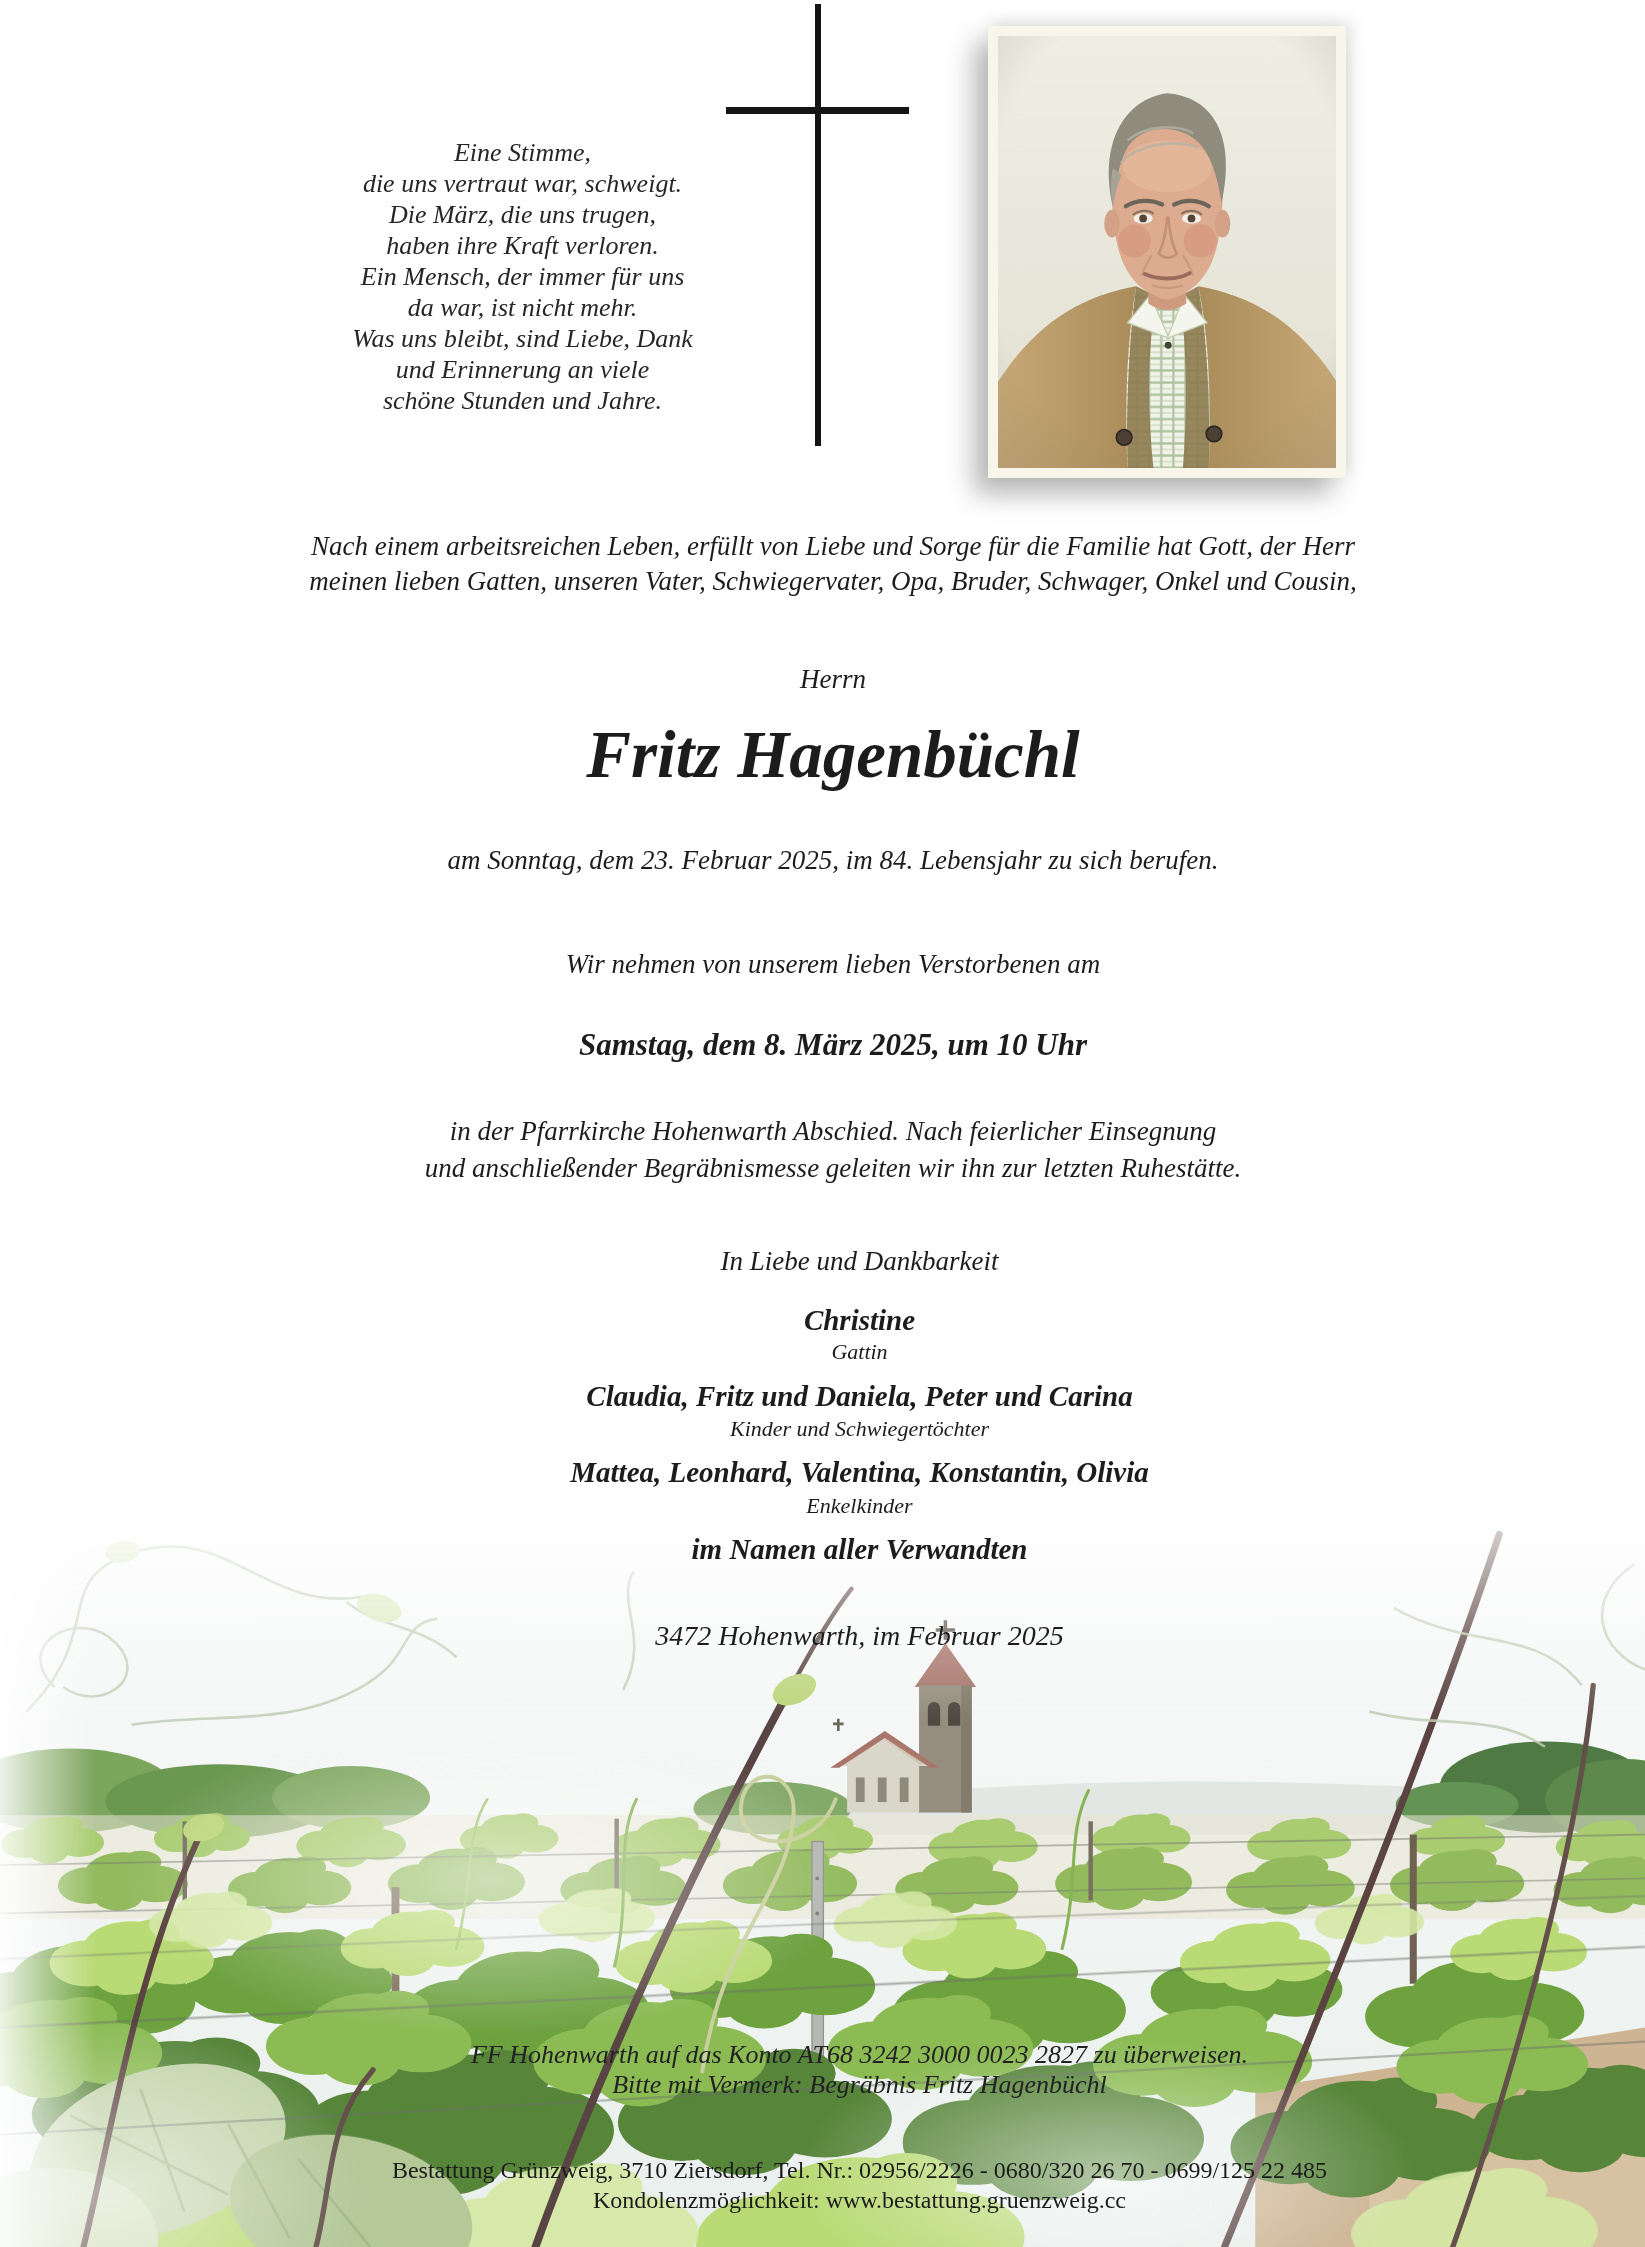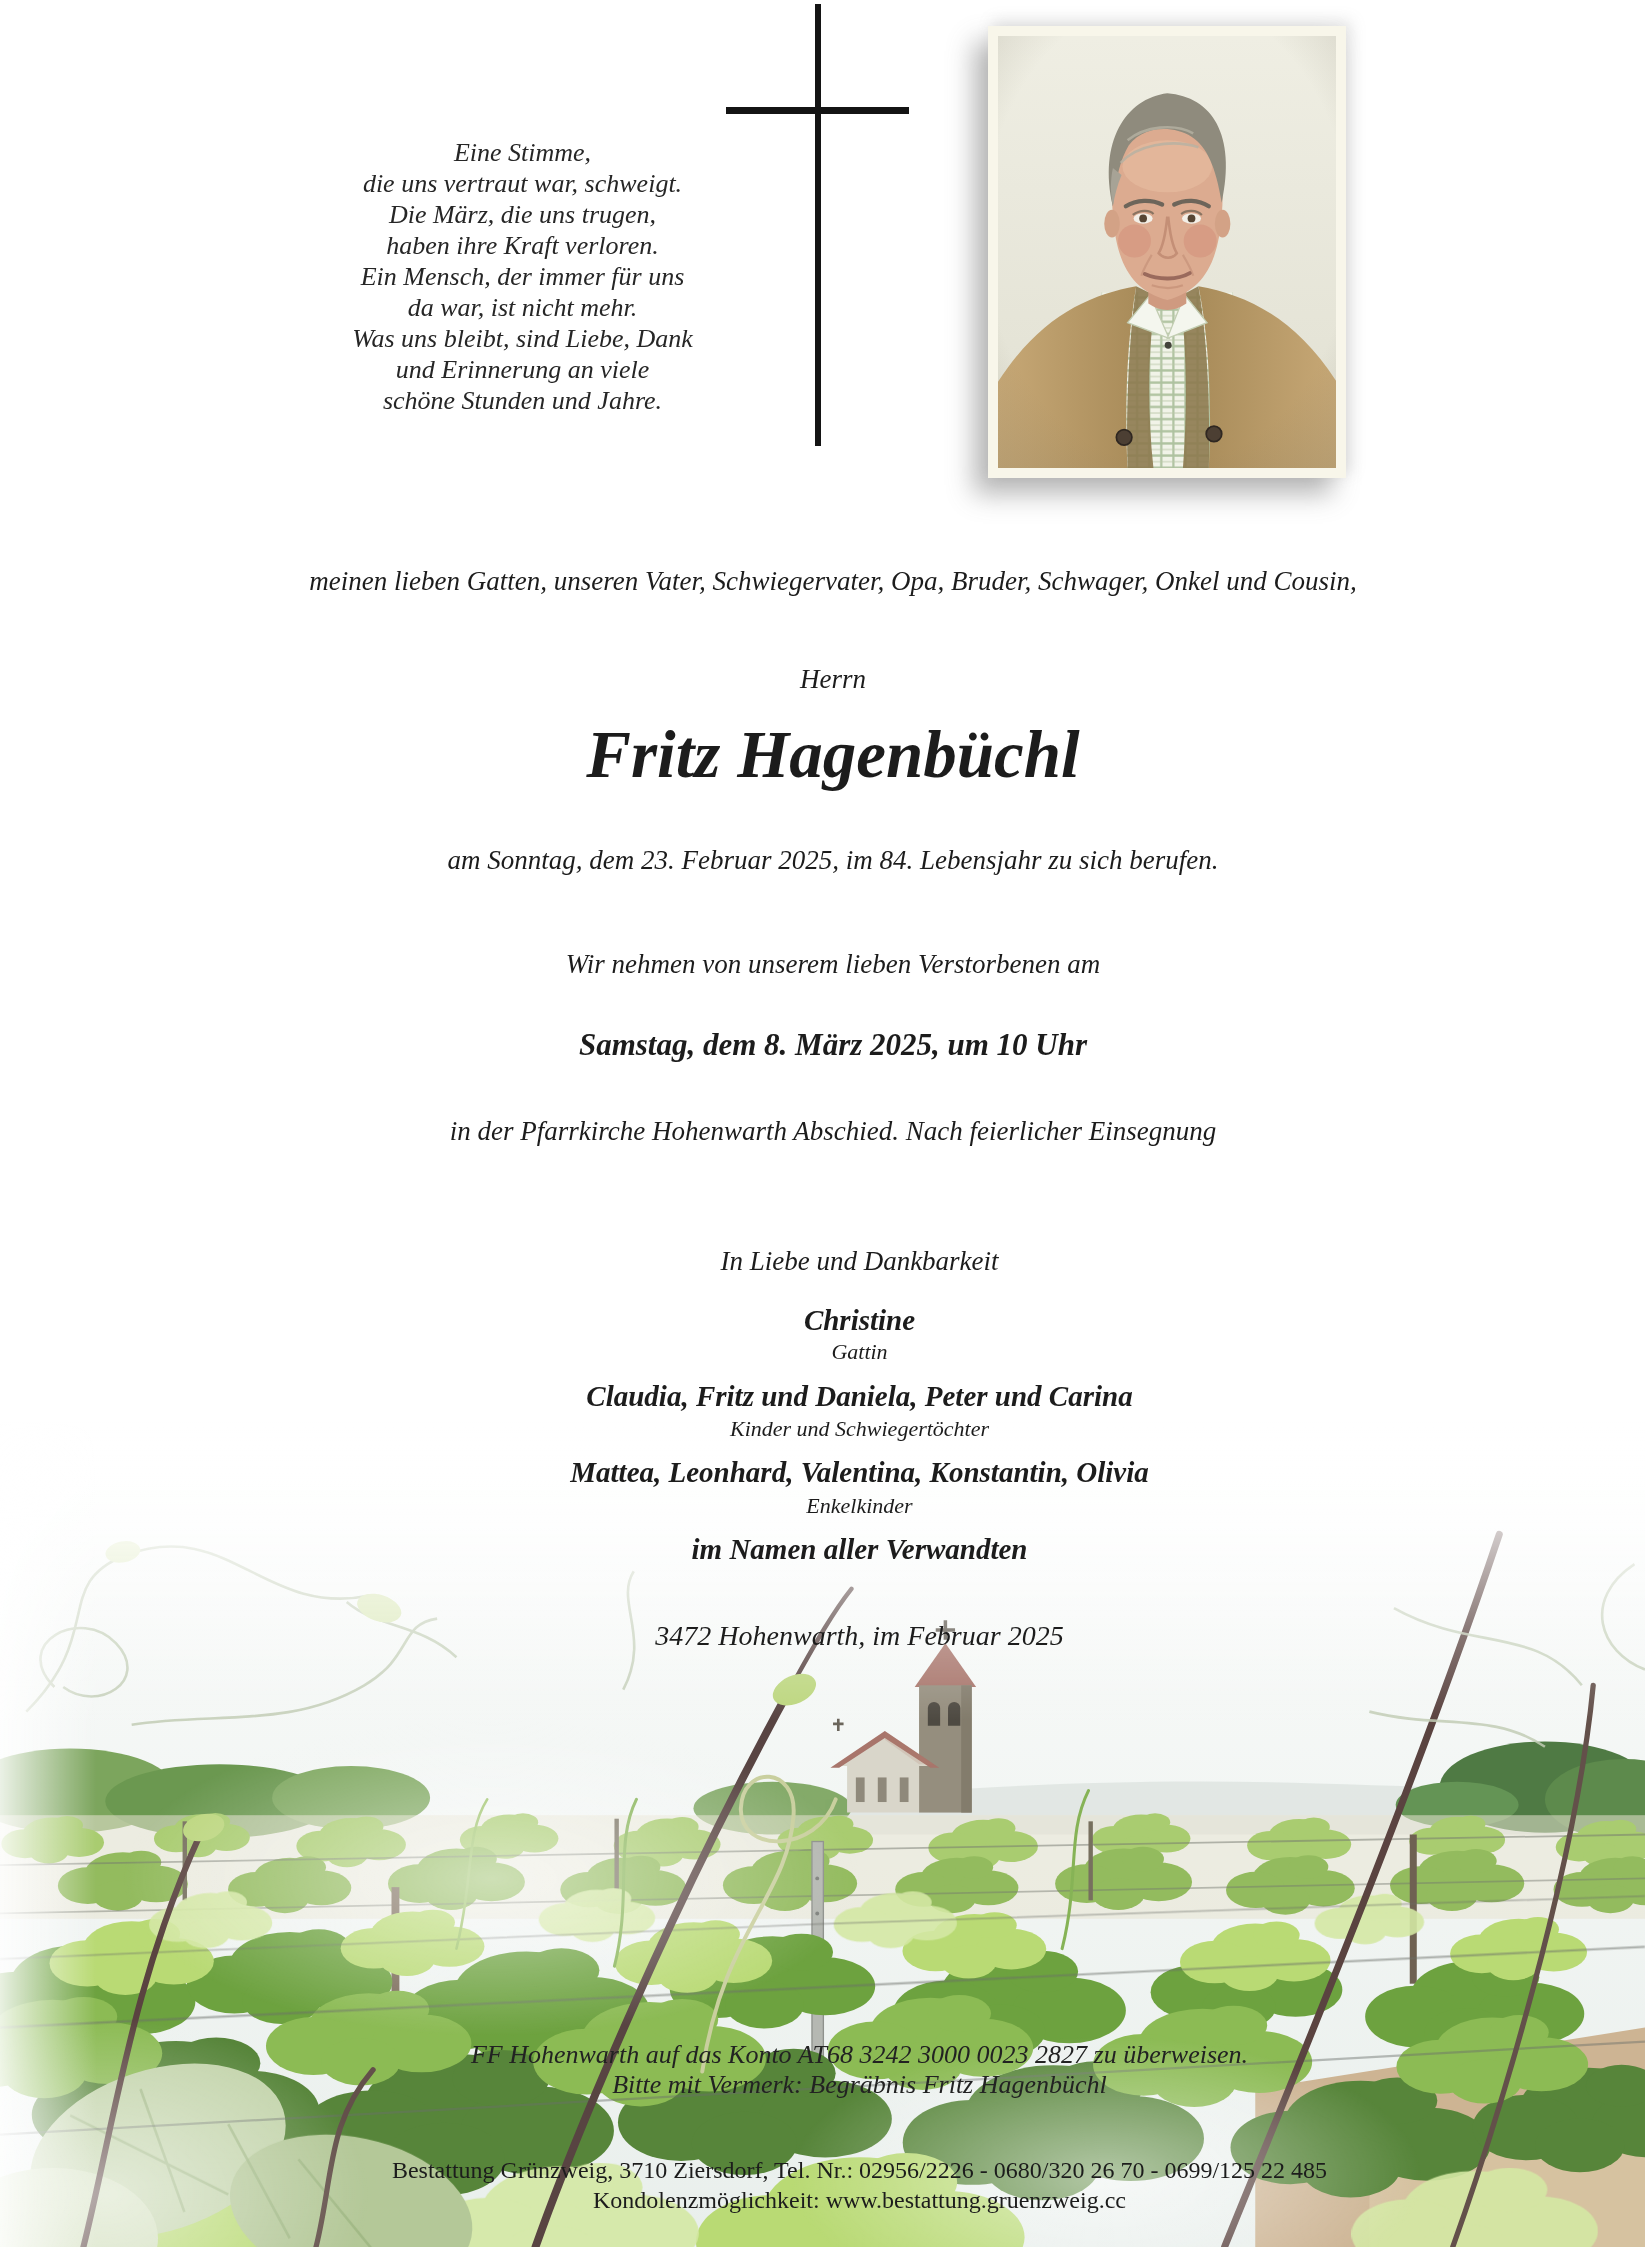--- a/index.html
+++ b/index.html
@@ -133,32 +133,33 @@
     <span>Die März, die uns trugen,</span><br>
     <span>haben ihre Kraft verloren.</span><br>
     <span>Ein Mensch, der immer für uns</span><br>
     <span>da war, ist nicht mehr.</span><br>
     <span>Was uns bleibt, sind Liebe, Dank</span><br>
     <span>und Erinnerung an viele</span><br>
     <span>schöne Stunden und Jahre.</span>
   </div>
 
   <div class="t intro sh1 txt">
-    <br>
+    <span>Nach einem arbeitsreichen Leben, erfüllt von Liebe und Sorge für die Familie hat Gott, der Herr</span><br>
     <span>meinen lieben Gatten, unseren Vater, Schwiegervater, Opa, Bruder, Schwager, Onkel und Cousin,</span>
   </div>
 
   <div class="t herrn sh1 txt">Herrn</div>
   <div class="t name sh1 txt">Fritz Hagenbüchl</div>
   <div class="t death sh1 txt">am Sonntag, dem 23. Februar 2025, im 84. Lebensjahr zu sich berufen.</div>
   <div class="t wir sh1 txt">Wir nehmen von unserem lieben Verstorbenen am</div>
   <div class="t samstag sh1 txt">Samstag, dem 8. März 2025, um 10 Uhr</div>
 
   <div class="t kirche sh1 txt">
     <span>in der Pfarrkirche Hohenwarth Abschied. Nach feierlicher Einsegnung</span><br>
+    <span>und anschließender Begräbnismesse geleiten wir ihn zur letzten Ruhestätte.</span>
   </div>
 
   <div class="t inliebe sh2 txt">In Liebe und Dankbarkeit</div>
 
   <div class="t names-b christine sh2 txt">Christine</div>
   <div class="t rel gattin sh2 txt">Gattin</div>
   <div class="t names-b claudia sh2 txt">Claudia, Fritz und Daniela, Peter und Carina</div>
   <div class="t rel kinder sh2 txt">Kinder und Schwiegertöchter</div>
   <div class="t names-b mattea sh2 txt">Mattea, Leonhard, Valentina, Konstantin, Olivia</div>
   <div class="t rel enkel sh2 txt">Enkelkinder</div>

